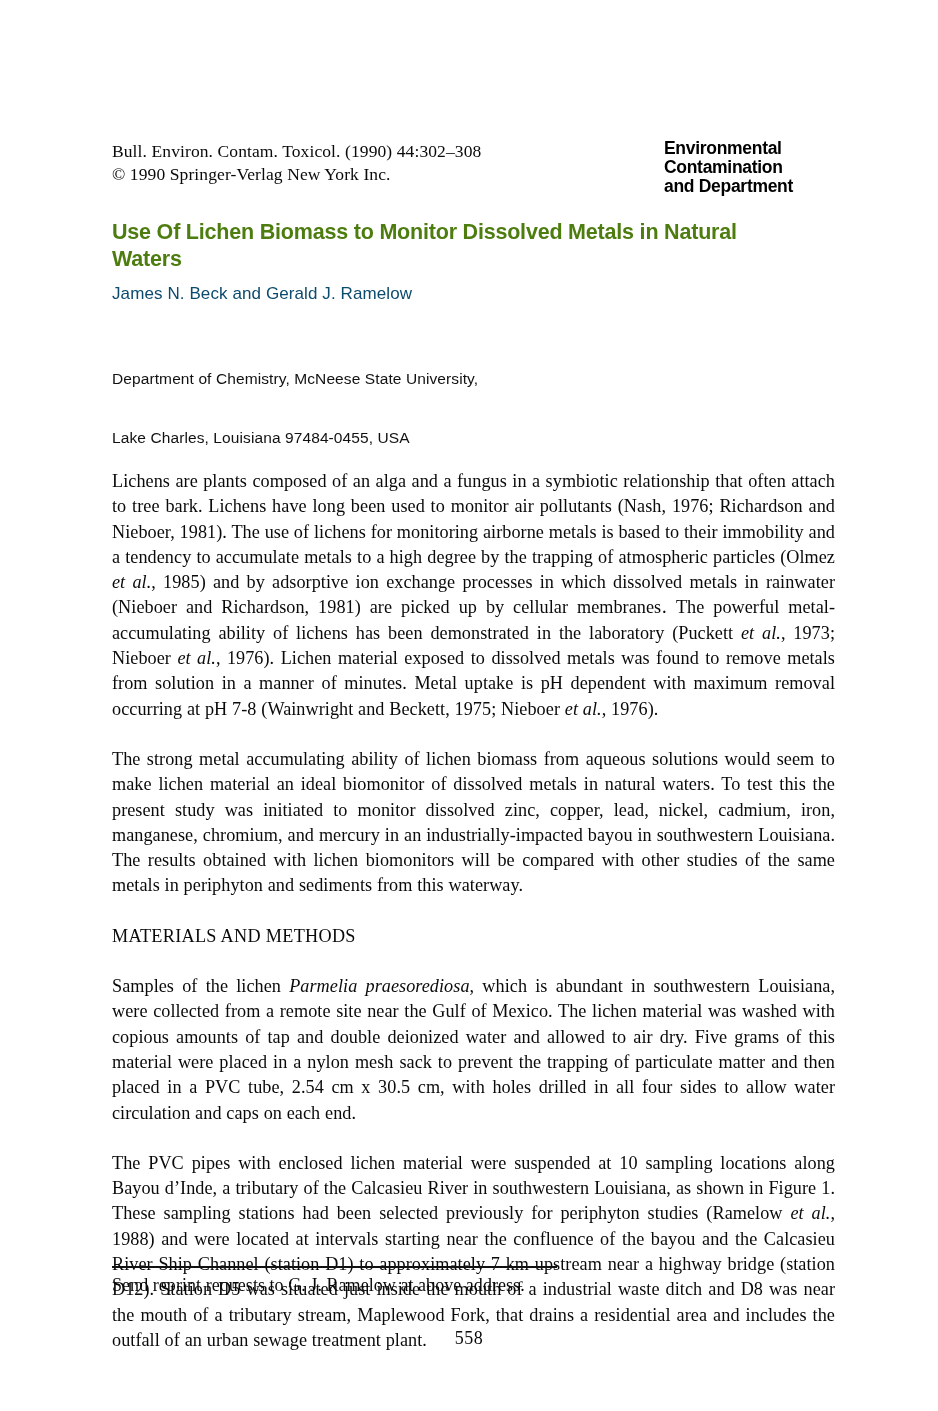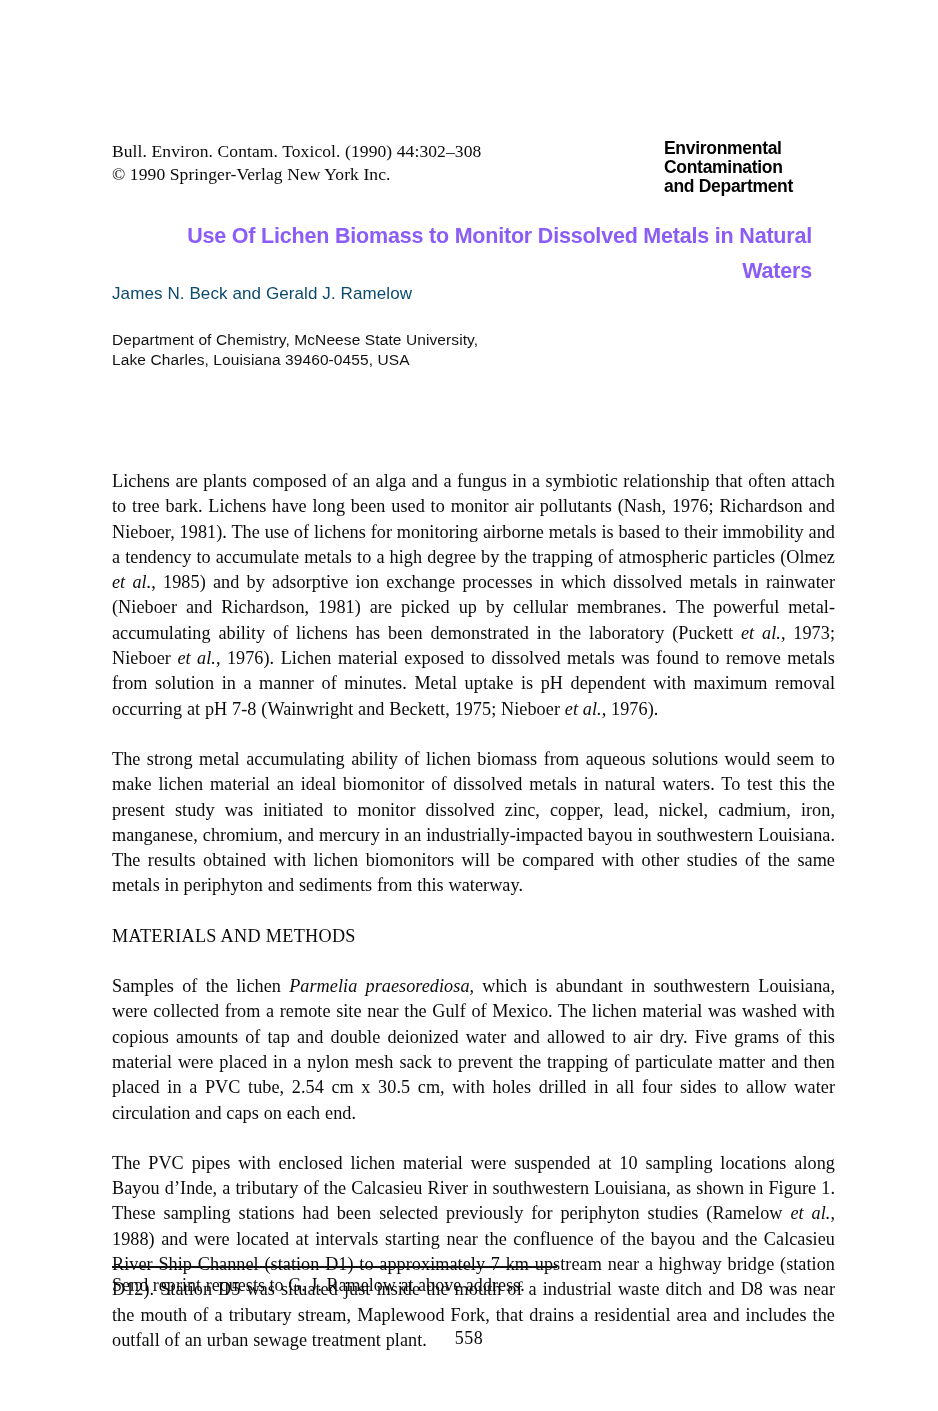--- a/index.html
+++ b/index.html
@@ -92,24 +92,23 @@
 
   
   .article-title {
     position: absolute;
     left: 112px;
     top: 205px;
     width: 700px;
     font-family: "Liberation Sans", "DejaVu Sans", sans-serif;
     font-weight: bold;
     font-size: 21.5px;
-    line-height: 35px;
+    line-height: 27px;
     letter-spacing: -0.2px;
-    color: #8b5cf6;
-    text-align: right;
+    color: #4d7c0f;
   }
   .authors {
     position: absolute;
     left: 112px;
     top: 283px;
     font-family: "Liberation Sans", "DejaVu Sans", sans-serif;
     font-size: 17px;
     line-height: 22px;
     letter-spacing: 0.1px;
     color: #0c4a6e;
@@ -118,21 +117,21 @@
   .affiliation {
     position: absolute;
     left: 112px;
     top: 330px;
     font-family: "Liberation Sans", "DejaVu Sans", sans-serif;
     font-size: 15.5px;
     line-height: 20px;
     letter-spacing: 0.1px;
     color: #111;
   }
-  .affiliation div { white-space: nowrap; }
+  .affiliation div { white-space: nowrap; margin-top: 39px; }
 
   
   .body-col {
     position: absolute;
     left: 112px;
     top: 455px;
     width: 723px;
     margin-top: 14px;
   }
   .para {
@@ -208,21 +207,21 @@
     </div>
 
   </div>
 
   <h1 class="article-title">Use Of Lichen Biomass to Monitor Dissolved Metals in Natural Waters</h1>
 
   <div class="authors">James N. Beck and Gerald J. Ramelow</div>
 
   <div class="affiliation">
     <div>Department of Chemistry, McNeese State University,</div>
-    <div>Lake Charles, Louisiana 39460-0455, USA</div>
+    <div>Lake Charles, Louisiana 97484-0455, USA</div>
   </div>
 
   <div class="body-col">
 
     <p class="para"><span>Lichens are plants composed of an alga and a fungus in a symbiotic relationship that often attach to tree bark.  Lichens have long been used to monitor air pollutants (Nash, 1976; Richardson and Nieboer, 1981).  The use of lichens for monitoring airborne metals is based to their immobility and a tendency to accumulate metals to a high degree by the trapping of atmospheric particles (Olmez </span><i>et al.</i><span>, 1985) and by adsorptive ion exchange processes in which dissolved metals in rainwater (Nieboer and Richardson, 1981) are picked up by cellular membranes․  The powerful metal-accumulating ability of lichens has been demonstrated in the laboratory (Puckett </span><i>et al.</i><span>, 1973; Nieboer </span><i>et al.</i><span>, 1976).  Lichen material exposed to dissolved metals was found to remove metals from solution in a manner of minutes.  Metal uptake is pH dependent with maximum removal occurring at pH 7-8 (Wainwright and Beckett, 1975; Nieboer </span><i>et al.</i><span>, 1976).</span></p>
 
     <p class="para">The strong metal accumulating ability of lichen biomass from aqueous solutions would seem to make lichen material an ideal biomonitor of dissolved metals in natural waters.  To test this the present study was initiated to monitor dissolved zinc, copper, lead, nickel, cadmium, iron, manganese, chromium, and mercury in an industrially-impacted bayou in southwestern Louisiana.   The results obtained with lichen biomonitors will be compared with other studies of the same metals in periphyton and sediments from this waterway.</p>
 
     <div class="section-head">MATERIALS AND METHODS</div>
 

